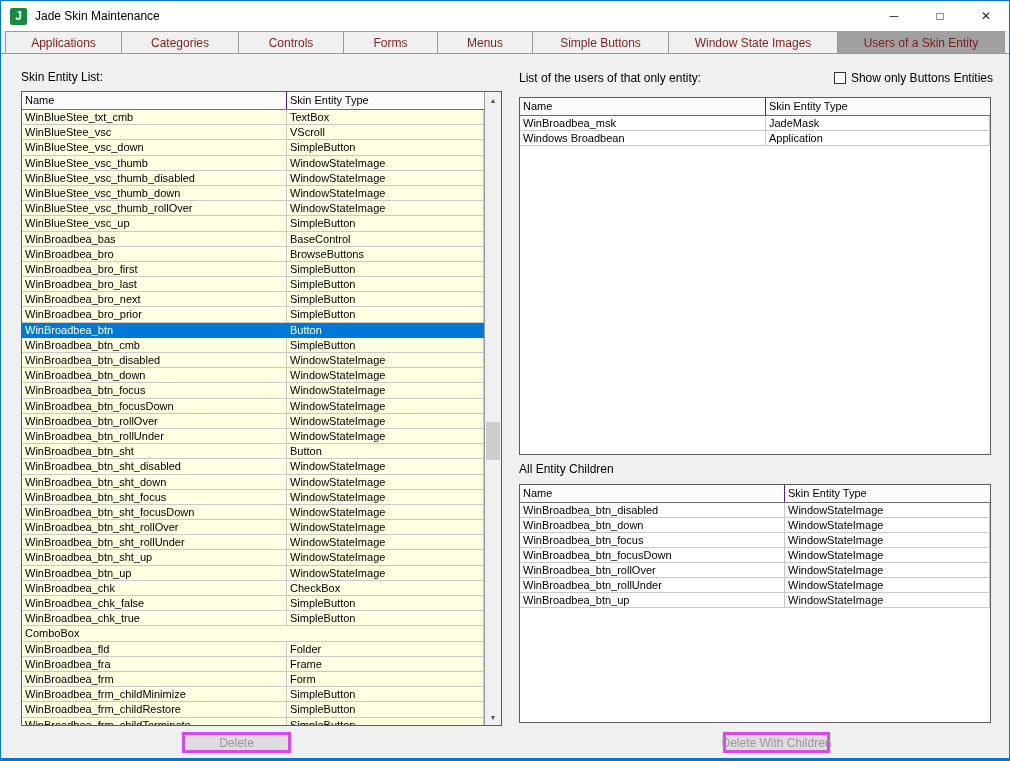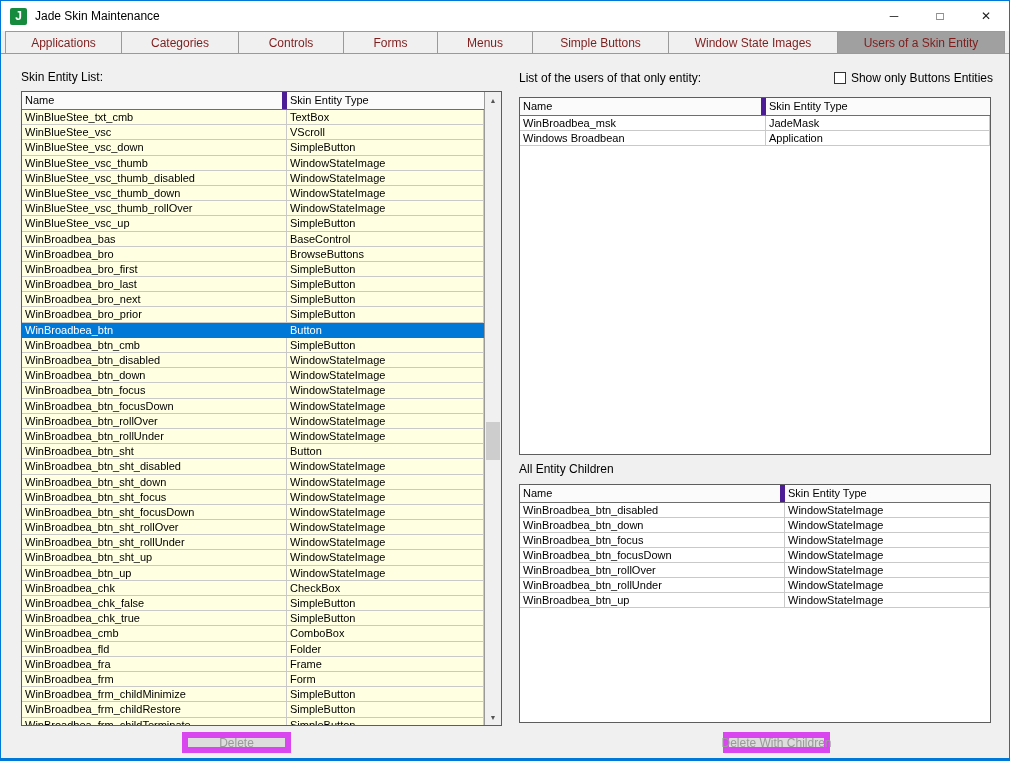--- a/index.html
+++ b/index.html
@@ -43,21 +43,21 @@
   #skin-list-label{left:20px;top:69px;}
   #users-label{left:518px;top:70px;}
   #children-label{left:518px;top:461px;}
   
   .chkgroup{position:absolute;top:70px;right:16px;display:flex;align-items:center;}
   .chkbox{width:12px;height:12px;box-sizing:border-box;border:1px solid #333;background:#fff;margin-right:5px;}
   .chklabel{font-size:12px;color:#000;white-space:nowrap;}
   
   .table{position:absolute;background:#fff;border:1px solid #5d5d5d;box-sizing:border-box;overflow:hidden;}
   .thead{display:flex;height:18px;background:#fbfbfb;border-bottom:1px solid #6e6e6e;box-sizing:border-box;}
-  .hcell{font-size:11px;color:#000;padding:2px 3px;border-right:5px solid #4c1d95;box-sizing:border-box;
+  .hcell{font-size:11px;color:#000;padding:2px 3px;border-right:1px solid #4c1d95;box-sizing:border-box;
     white-space:nowrap;overflow:hidden;}
   .hcell:last-child{border-right:none;}
   .tbody{position:absolute;top:18px;left:0;right:0;bottom:0;overflow:hidden;background:#fff;}
   .trow{display:flex;height:15px;box-sizing:border-box;}
   .cell{font-size:11px;color:#000;padding:0 3px;line-height:14px;box-sizing:border-box;
     border-right:1px solid #c9c9c9;border-bottom:1px solid #c9c9c9;white-space:nowrap;overflow:hidden;}
   #left-table{left:20px;top:90px;width:481px;height:635px;}
   #left-table .thead{margin-right:17px;}
   #left-table .tbody{right:17px;}
   #left-table .trow{height:15.2px;background:var(--row-yellow,#ffffe1);}
@@ -73,21 +73,21 @@
   #children-table .c-type{flex:1;}
   .rtable .cell{background:#fff;}
   
   .vscroll{position:absolute;top:0;right:0;bottom:0;width:17px;background:#f0f0f0;border-left:1px solid #9a9a9a;box-sizing:border-box;}
   .sbtn{position:absolute;left:0;width:100%;height:16px;display:flex;align-items:center;justify-content:center;
     font-size:7px;color:#555;}
   .sbtn.up{top:0;}
   .sbtn.down{bottom:0;}
   .sthumb{position:absolute;left:1px;right:1px;top:330px;height:38px;background:#cdcdcd;}
   
-  .btn{position:absolute;height:21px;box-sizing:border-box;background:#dddddd;border:6px solid #d946ef;
+  .btn{position:absolute;height:21px;box-sizing:border-box;background:#dddddd;border:3px solid #d946ef;
     color:var(--disabled-text,#9a9a9a);font-size:12px;display:flex;align-items:center;justify-content:center;white-space:nowrap;}
   #delete-btn{left:181px;top:731px;width:109px;}
   #dwc-btn{left:722px;top:731px;width:107px;}
 </style>
 </head>
 <body>
 
 <div class="window">
 
   <div class="titlebar">
@@ -251,21 +251,20 @@
         </div>
         <div class="trow">
           <div class="cell c-name">WinBroadbea_chk_false</div>
           <div class="cell c-type">SimpleButton</div>
         </div>
         <div class="trow">
           <div class="cell c-name">WinBroadbea_chk_true</div>
           <div class="cell c-type">SimpleButton</div>
         </div>
         <div class="trow">
-          <div class="cell c-name">WinBroadbea_cmb</div>
           <div class="cell c-type">ComboBox</div>
         </div>
         <div class="trow">
           <div class="cell c-name">WinBroadbea_fld</div>
           <div class="cell c-type">Folder</div>
         </div>
         <div class="trow">
           <div class="cell c-name">WinBroadbea_fra</div>
           <div class="cell c-type">Frame</div>
         </div>

